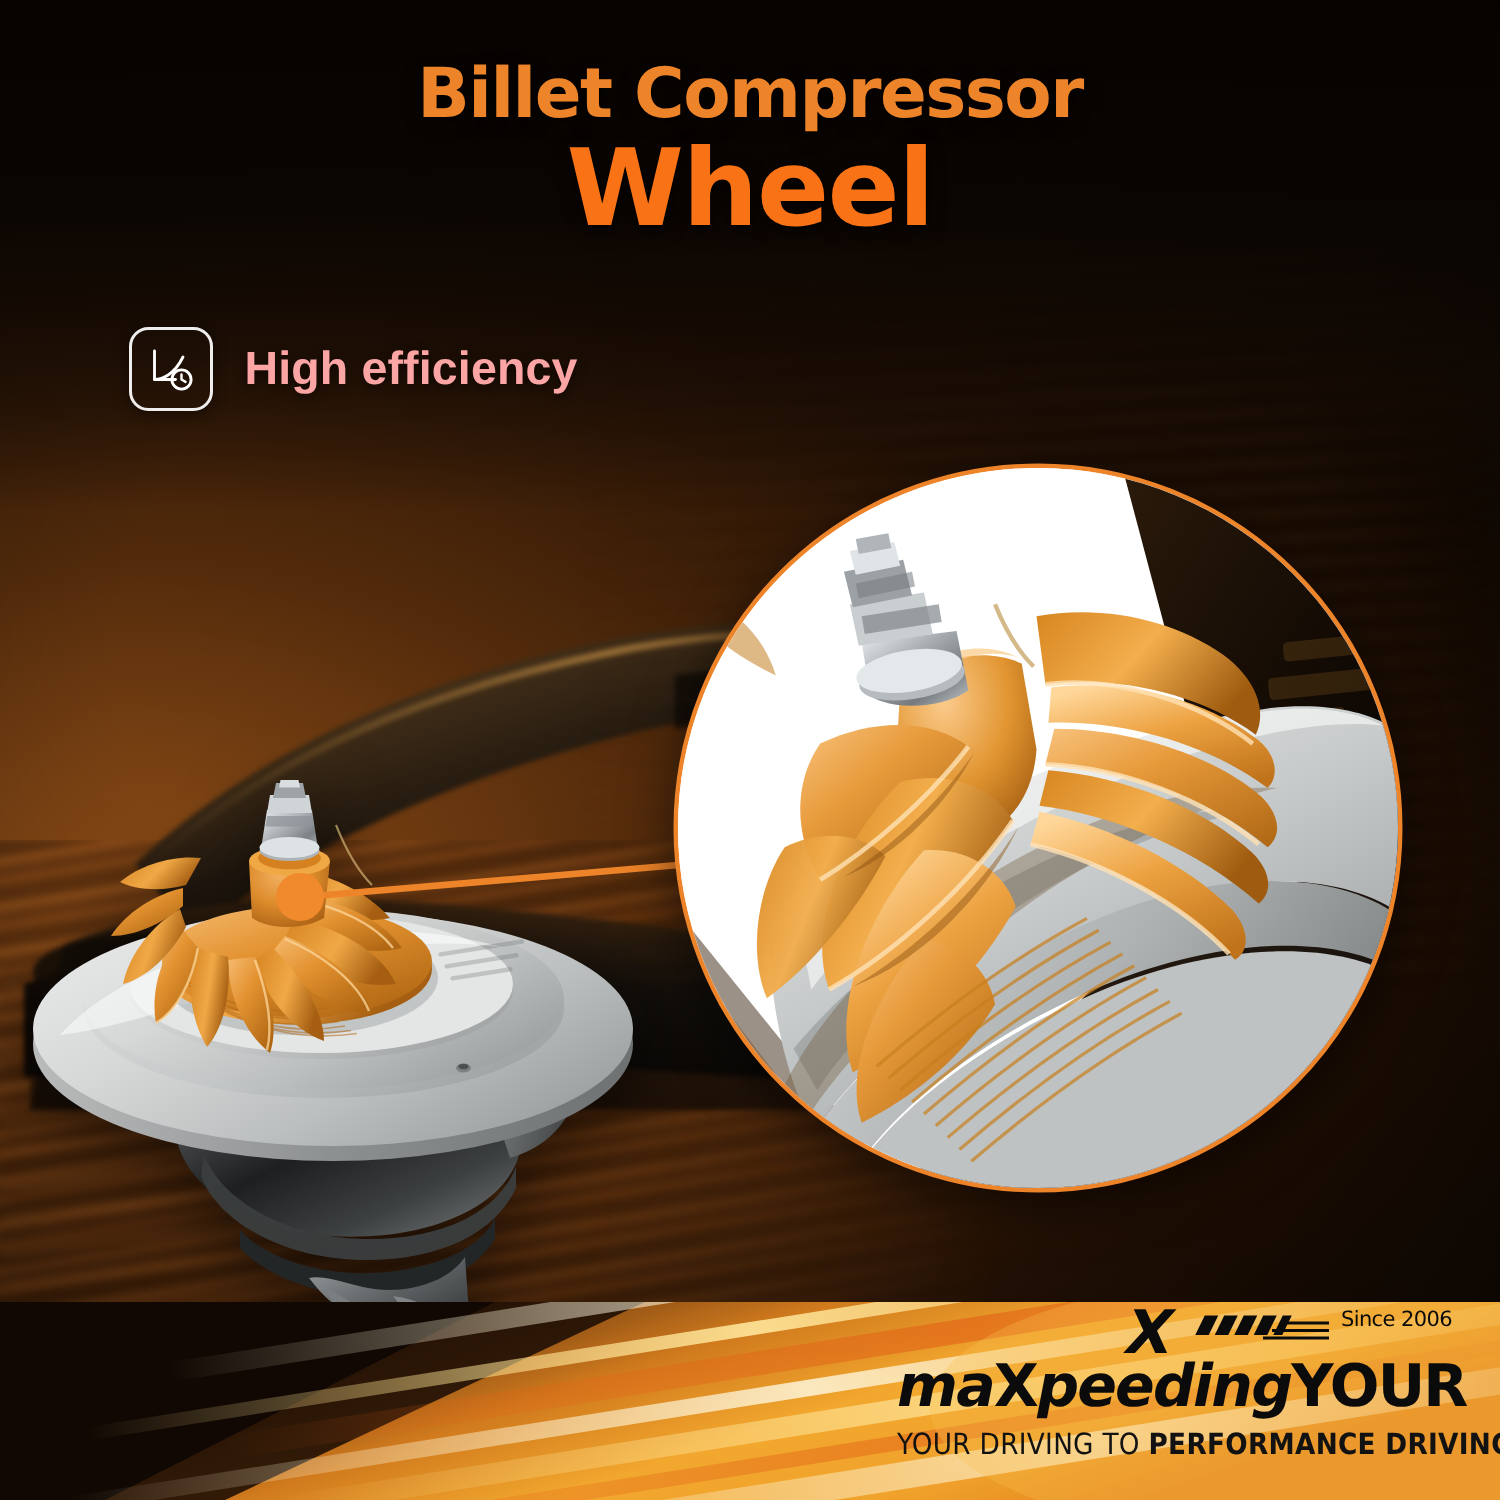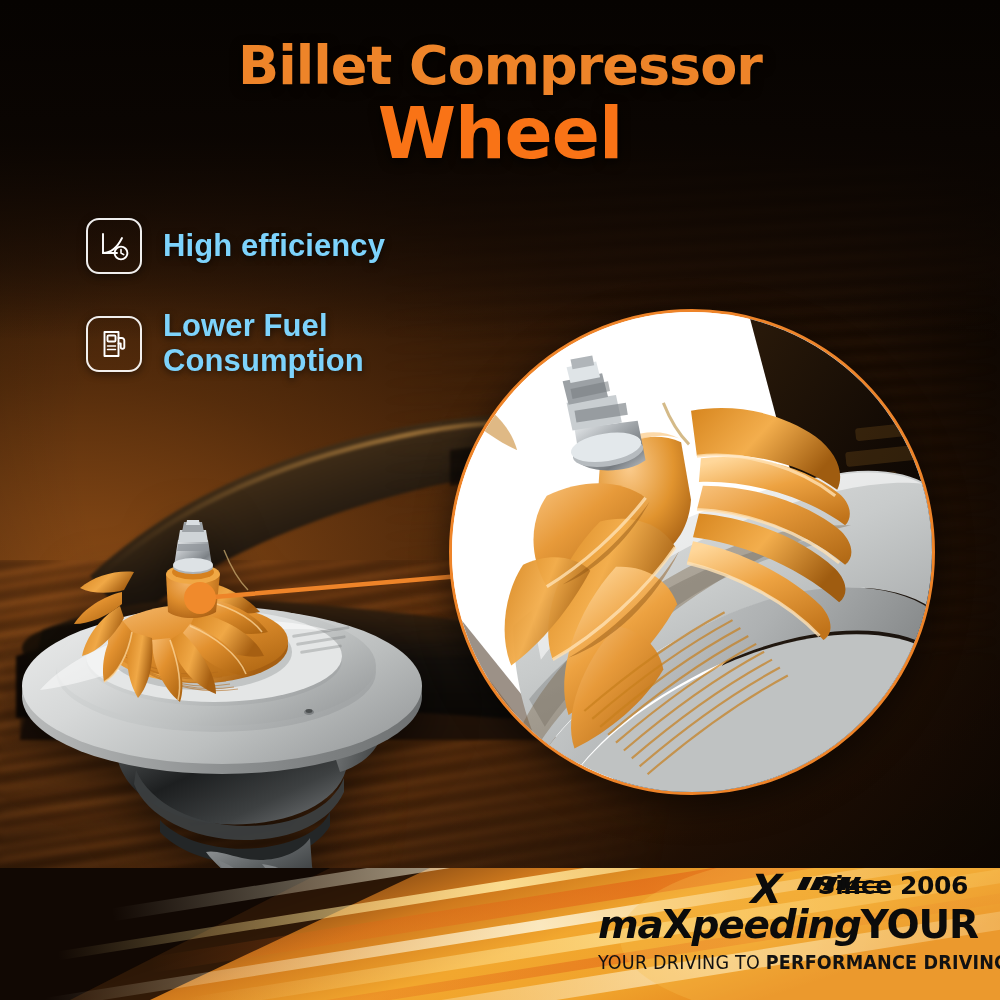--- a/index.html
+++ b/index.html
@@ -63,34 +63,34 @@
     background:linear-gradient(180deg,#060301 0%, rgba(10,5,2,.96) 40%, rgba(20,10,4,.55) 78%, rgba(0,0,0,0) 100%);
   }
 
   
   .title-wrap{ position:absolute; left:0; top:40px; width:100%; text-align:center; }
   .title-line{
     font-weight:700; letter-spacing:-1px; line-height:.96;
     font-family:"DejaVu Sans", sans-serif;
     text-shadow:0 3px 12px rgba(0,0,0,.75);
   }
-  .t1{ font-size:54px; color:#ee8429; }
+  .t1{ font-size:46px; color:#ee8429; }
   .t2{ font-size:71px; color:#f97316; margin-top:8px; }
 
   
   .features{ position:absolute; left:86px; top:218px; width:400px; }
   .feat{ display:flex; align-items:center; gap:21px; margin-bottom:35px; }
   .feat-ico{
     flex:0 0 auto; width:56px; height:56px; border:2.5px solid rgba(255,255,255,.93);
     border-radius:13px; display:flex; align-items:center; justify-content:center;
     box-shadow:0 2px 9px rgba(0,0,0,.45);
   }
   .feat-ico svg{ width:34px; height:34px; display:block; }
   .feat-txt{
-    color:#7dd3fc; font-size:31px; font-weight:600; line-height:1.12;
+    color:#fca5a5; font-size:31px; font-weight:600; line-height:1.12;
     letter-spacing:.1px; text-shadow:0 2px 7px rgba(0,0,0,.6);
   }
 
   
   .product{ position:absolute; left:10px; top:520px; width:470px; height:380px; }
   .product svg{ width:100%; height:100%; display:block;
     filter:drop-shadow(0 14px 26px rgba(0,0,0,.62)); }
 
   
   .callout-line{ position:absolute; left:150px; top:520px; width:400px; height:140px;
@@ -119,21 +119,21 @@
   .logo-dashes{ position:absolute; right:110px; top:4px; display:flex; gap:4px; transform:skewX(-26deg); }
   .logo-dashes i{ display:block; width:9px; height:13px; background:#0b0b0b; }
   .logo-dashes i:nth-child(5){ width:6px; }
   .logo-speed{ position:absolute; right:82px; top:8px; width:44px; }
   .logo-speed b{ display:block; height:2px; background:#0b0b0b; margin-bottom:3px; }
   .logo-speed b:nth-child(1){ width:28px; margin-left:16px; }
   .logo-speed b:nth-child(2){ width:38px; margin-left:6px; }
   .logo-speed b:nth-child(3){ width:44px; margin-left:0; }
   .since{
     position:absolute; right:0; top:0;
-    font-family:"DejaVu Sans", sans-serif; font-weight:700; font-size:25px;
+    font-family:"DejaVu Sans", sans-serif; font-weight:400; font-size:14px;
     color:#0b0b0b; letter-spacing:-.4px; line-height:1;margin-left:28px;
   }
   .logo-row2{
     font-family:"DejaVu Sans", sans-serif; font-weight:700; font-size:39px;
     color:#0b0b0b; line-height:1; letter-spacing:-1.2px; margin-top:2px;
     white-space:nowrap;
   }
   .logo-row2 .ital{ font-style:italic;text-align:center; }
   .logo-row3{
     font-family:"DejaVu Sans Condensed","DejaVu Sans", sans-serif;
@@ -203,32 +203,20 @@
           <path d="M6 5 V24 H20"></path>
           <path d="M6 24 C11 24 19 21 25 9"></path>
           <circle cx="24" cy="24" r="6.4"></circle>
           <path d="M24 20.6 V24 L26.7 25.6" stroke-width="1.6"></path>
         </svg>
       </div>
       <div class="feat-txt">High efficiency</div>
     </div>
 
 
-    <div class="feat">
-      <div class="feat-ico">
-        <svg viewBox="0 0 34 34" fill="none" stroke="#ffffff" stroke-width="1.9" stroke-linecap="round" stroke-linejoin="round">
-          <path d="M7.5 5 H21.5 V29 H7.5 Z"></path>
-          <rect x="10.5" y="8.5" width="8" height="6" rx="1.1"></rect>
-          <path d="M10.5 19 H18.5 M10.5 22.5 H18.5" stroke-width="1.5"></path>
-          <path d="M21.5 11 h3.2 a2.6 2.6 0 0 1 2.6 2.6 V20 a1.8 1.8 0 0 1 -3.6 0 V16.5 h-2.2"></path>
-        </svg>
-      </div>
-      <div class="feat-txt" style="white-space:pre-line">Lower Fuel
-Consumption</div>
-    </div>
 
   </div>
 
   <div class="product">
     <svg viewBox="0 0 470 380">
       <defs>
         <linearGradient id="plateTop" x1="0" y1="0" x2="1" y2=".7">
           <stop offset="0" stop-color="#eceded"></stop>
           <stop offset=".4" stop-color="#d6d8d8"></stop>
           <stop offset=".72" stop-color="#bcbfbf"></stop>

